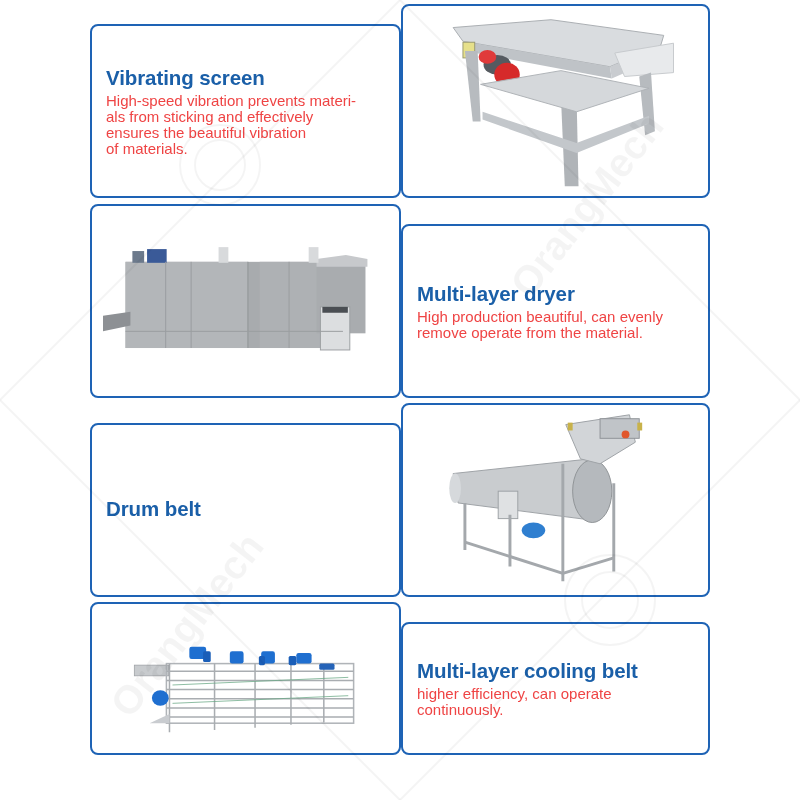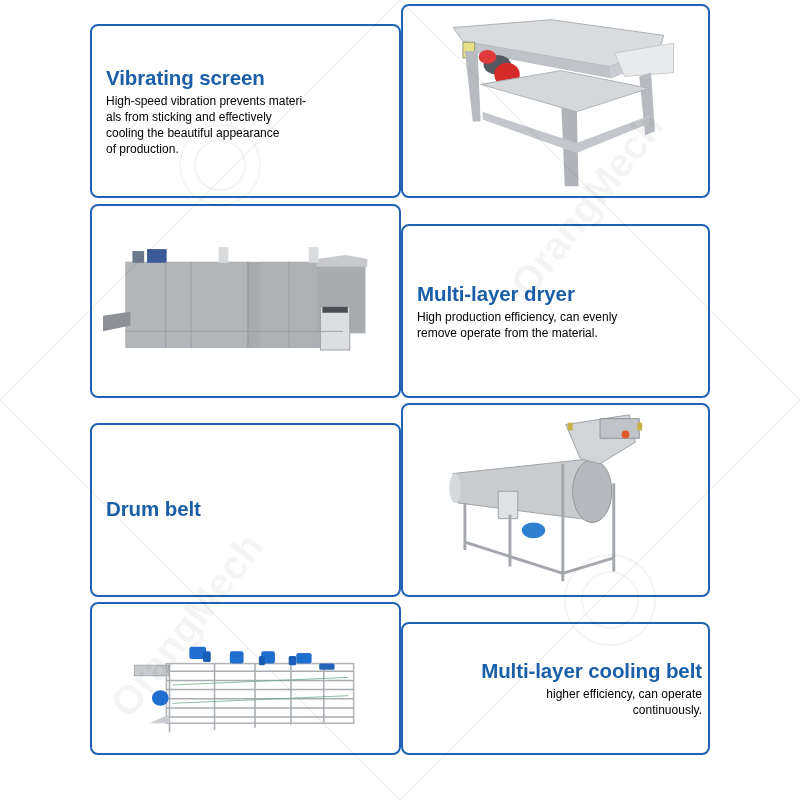--- a/index.html
+++ b/index.html
@@ -21,36 +21,36 @@
       box-sizing: border-box; background: #fff; overflow: hidden;
     }
     .box.left { left: 0; width: 311px; }
     .box.right { left: 311px; width: 309px; }
     .text-box { padding-left: 14px; padding-right: 6px; display: flex; flex-direction: column; justify-content: center; margin-top: 20px; }
     .title {
       color: #1a5fa8; font-weight: bold; font-size: 20.5px; line-height: 24px;
       margin-bottom: 3px; letter-spacing: -0.1px;
     }
     .desc {
-      color: #000000; font-size: 12px; line-height: 16px;
+      color: #ef4444; font-size: 15px; line-height: 16px;
     }
     .img-box svg { display: block; width: 100%; height: 100%; }
     .wm-text { font-family: "Liberation Sans", sans-serif; font-weight: bold; font-size: 40px; fill: #000; opacity: 0.04; }
   </style>
 </head>
 <body>
 
 <div class="row" style="top:4px; height:194px;">
   <div class="box left text-box">
     <div class="title">Vibrating screen</div>
     <div class="desc">
       <div>High-speed vibration prevents materi-</div>
       <div>als from sticking and effectively</div>
-      <div>cooling the beautiful appearance</div>
-      <div>of production.</div>
+      <div>ensures the beautiful vibration</div>
+      <div>of materials.</div>
     </div>
   </div>
   <div class="box right img-box">
     <svg viewBox="0 0 309 194">
 
       <polygon points="50,22 150,14 265,30 262,40 210,62 60,36" fill="#d9dcdf" stroke="#a9adb1"></polygon>
       <polygon points="60,36 210,62 212,74 62,46" fill="#bfc3c7"></polygon>
       <polygon points="210,62 262,40 262,52 212,74" fill="#c9ccd0"></polygon>
 
       <polygon points="215,48 275,38 275,68 225,72" fill="#e8eaec" stroke="#c7cacd"></polygon>
@@ -89,21 +89,21 @@
       <line x1="74" y1="57" x2="74" y2="145" stroke="#9a9da0"></line>
       <line x1="100" y1="57" x2="100" y2="145" stroke="#9a9da0"></line>
       <line x1="158" y1="57" x2="158" y2="145" stroke="#8f9295"></line>
       <line x1="200" y1="57" x2="200" y2="145" stroke="#9a9da0"></line>
       <line x1="33" y1="128" x2="255" y2="128" stroke="#9a9da0"></line>
     </svg>
   </div>
   <div class="box right text-box">
     <div class="title">Multi-layer dryer</div>
     <div class="desc">
-      <div>High production efficiency, can evenly</div>
+      <div>High production beautiful, can evenly</div>
       <div>remove operate from the material.</div>
     </div>
   </div>
 </div>
 
 <div class="row" style="top:403px; height:194px;">
   <div class="box left text-box">
     <div class="title">Drum belt</div>
   </div>
   <div class="box right img-box">
@@ -126,21 +126,21 @@
       <line x1="62" y1="100" x2="62" y2="148" stroke="#a4a8ac" stroke-width="3"></line>
       <line x1="108" y1="112" x2="108" y2="165" stroke="#a4a8ac" stroke-width="3"></line>
       <line x1="162" y1="60" x2="162" y2="180" stroke="#a4a8ac" stroke-width="3"></line>
       <line x1="214" y1="80" x2="214" y2="170" stroke="#a4a8ac" stroke-width="3"></line>
       <line x1="62" y1="140" x2="162" y2="172" stroke="#a4a8ac" stroke-width="3"></line>
       <line x1="162" y1="172" x2="214" y2="156" stroke="#a4a8ac" stroke-width="3"></line>
     </svg>
   </div>
 </div>
 
-<div class="row" style="top:602px; height:153px;text-align:right;">
+<div class="row" style="top:602px; height:153px;">
   <div class="box left img-box">
     <svg viewBox="0 0 311 195">
       <rect x="10" y="80" width="45" height="14" fill="#c8cbce" stroke="#9da1a5"></rect>
       <rect x="52" y="78" width="245" height="78" fill="none" stroke="#b0b4b8" stroke-width="2"></rect>
       <g stroke="#a9adb1" stroke-width="2">
         <line x1="52" y1="88" x2="297" y2="88"></line>
         <line x1="52" y1="100" x2="297" y2="100"></line>
         <line x1="52" y1="112" x2="297" y2="112"></line>
         <line x1="52" y1="124" x2="297" y2="124"></line>
         <line x1="52" y1="136" x2="297" y2="136"></line>

